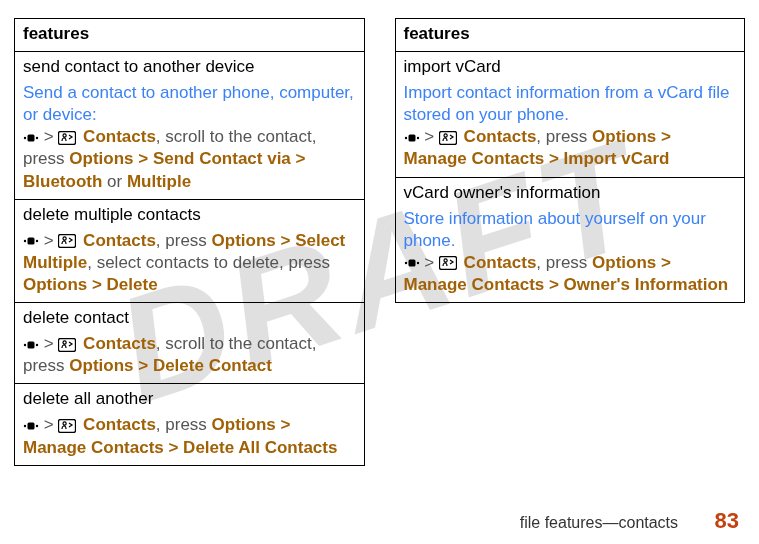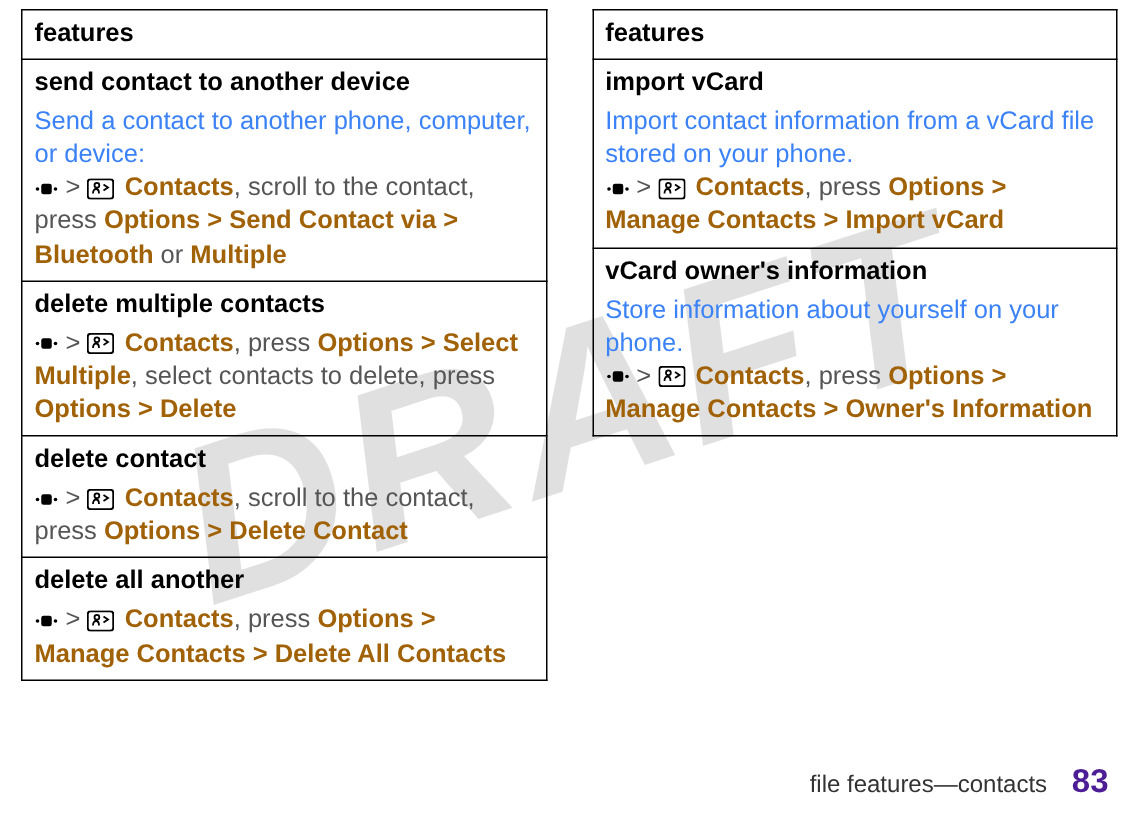--- a/index.html
+++ b/index.html
@@ -21,42 +21,42 @@
     font-style: italic;
     color: rgba(0,0,0,0.12);
     letter-spacing: 6px;
     pointer-events: none;
     user-select: none;
     z-index: 0;
   }
   .columns {
     display: flex;
     gap: 30px;
-    padding: 6px 14px 0 14px;
+    padding: 18px 14px 0 14px;
     position: relative;
     z-index: 1;
   }
   .col { flex: 1; }
   table {
     border-collapse: collapse;
     width: 100%;
   }
   th, td {
     border: 1px solid #000;
     text-align: left;
     vertical-align: top;
     padding: 4px 8px 6px 8px;
     font-size: 17px;
     line-height: 1.3;
   }
   th {
     font-weight: 700;
   }
   .feat-title {
-    font-weight: 700;
+    font-weight: 400;
     display: block;
     margin-bottom: 4px;
   }
   .desc {
     color: #3b82f6;
     font-weight: 400;
   }
   .path {
     color: #555;
     font-weight: 400;
@@ -80,22 +80,22 @@
     position: absolute;
     bottom: 10px;
     right: 20px;
     font-size: 16px;
     color: #333;
     z-index: 1;
   }
   .footer .pg {
     font-weight: 700;
     font-size: 22px;
-    color: #4c1d95;
-    margin-left: 12px;
+    color: #c2410c;
+    margin-left: 32px;
   }
 </style>
 </head>
 <body>
 
 <div class="watermark">DRAFT</div>
 
 <div class="columns">
 
   <div class="col">

